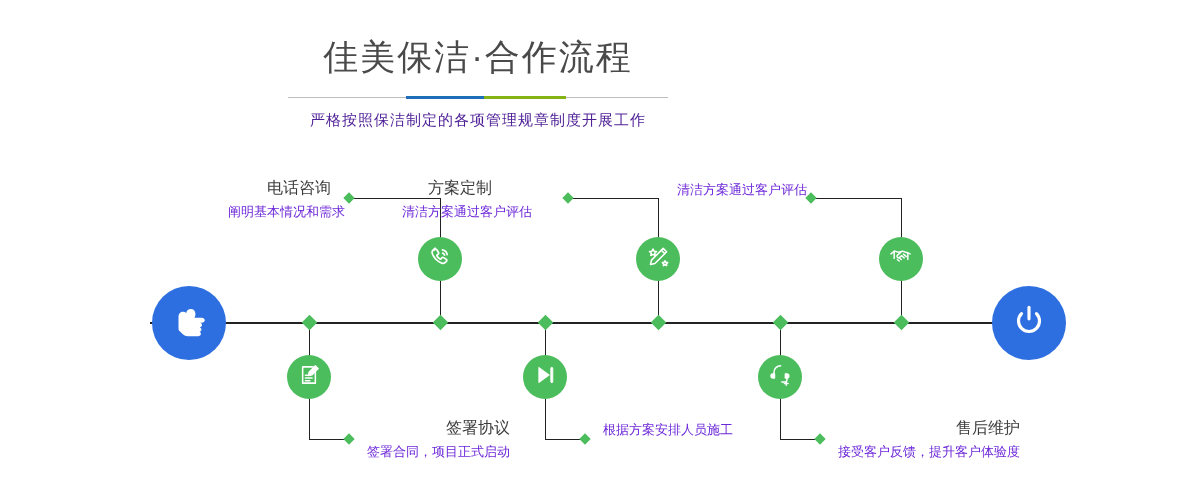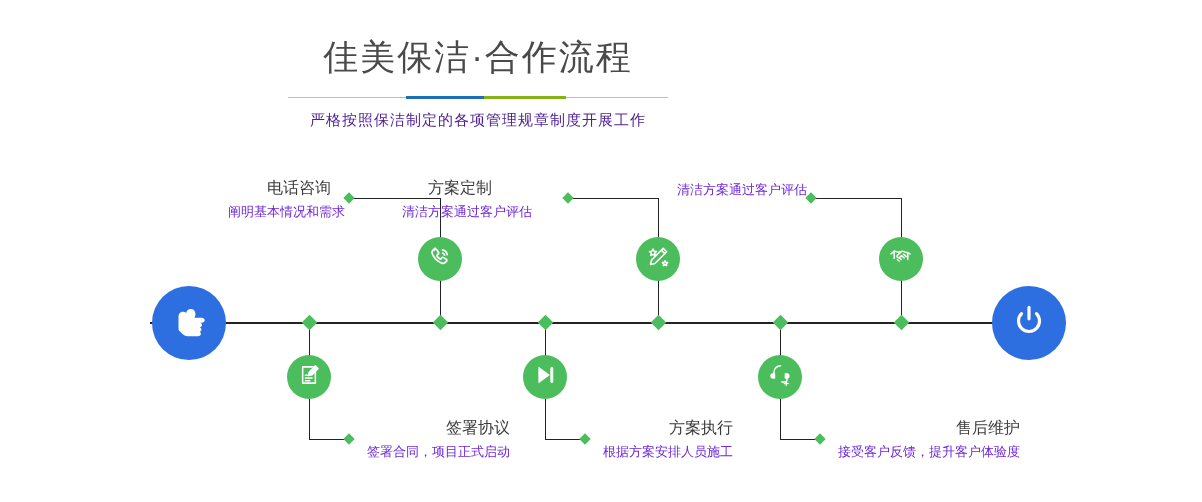--- a/index.html
+++ b/index.html
@@ -270,21 +270,20 @@
     <div class="diamond small" style="left:581px; top:285px;"></div>
     <div class="step-icon" style="left:523px; top:205px;">
       <span>
         <svg width="26" height="26" viewBox="0 0 32 32" fill="#ffffff" stroke="#ffffff">
           <path d="M8.4 6.6l13 9.4-13 9.4V6.6z"></path>
           <rect x="23.1" y="6.6" width="2.5" height="18.8" rx="1.2"></rect>
         </svg>
       </span>
     </div>
     <div class="label-block below" style="left:589px; top:267px;">
-      <div class="title">方案执行</div>
       <div class="desc">根据方案安排人员施工</div>
     </div>
 
     <div class="diamond" style="left:896px; top:167px;"></div>
     <div class="conn-v" style="left:901px; top:48px; height:124px;"></div>
     <div class="conn-h" style="left:811px; top:48px; width:91px;"></div>
     <div class="diamond small" style="left:807px; top:44px;"></div>
     <div class="step-icon" style="left:879px; top:87px;">
       <span>
         <svg width="26" height="26" viewBox="0 0 32 32" fill="none" stroke="#ffffff" stroke-width="1.8" stroke-linejoin="round" stroke-linecap="round">

